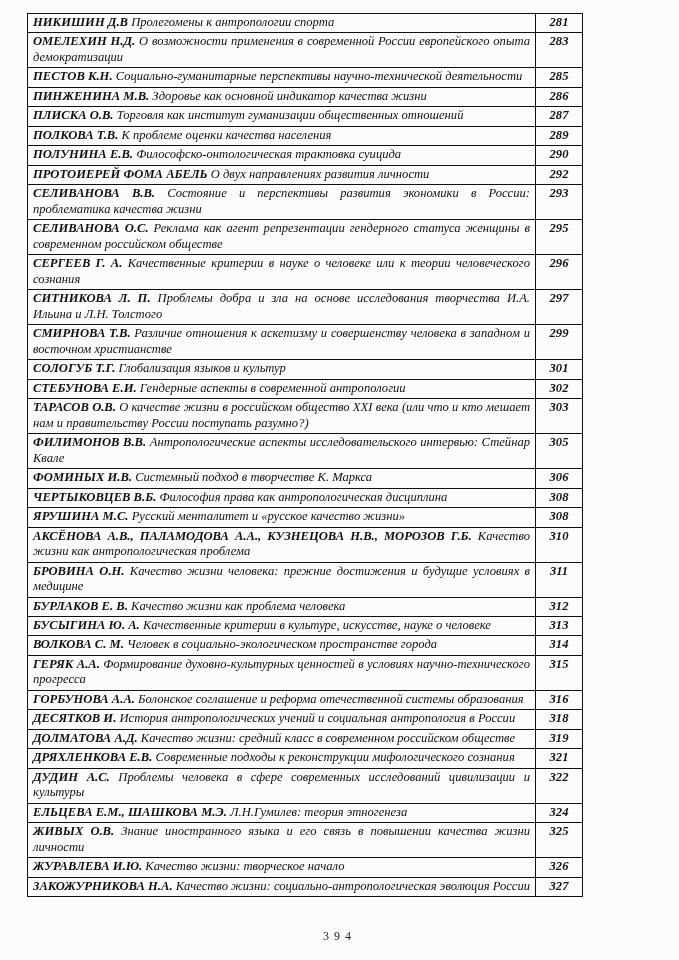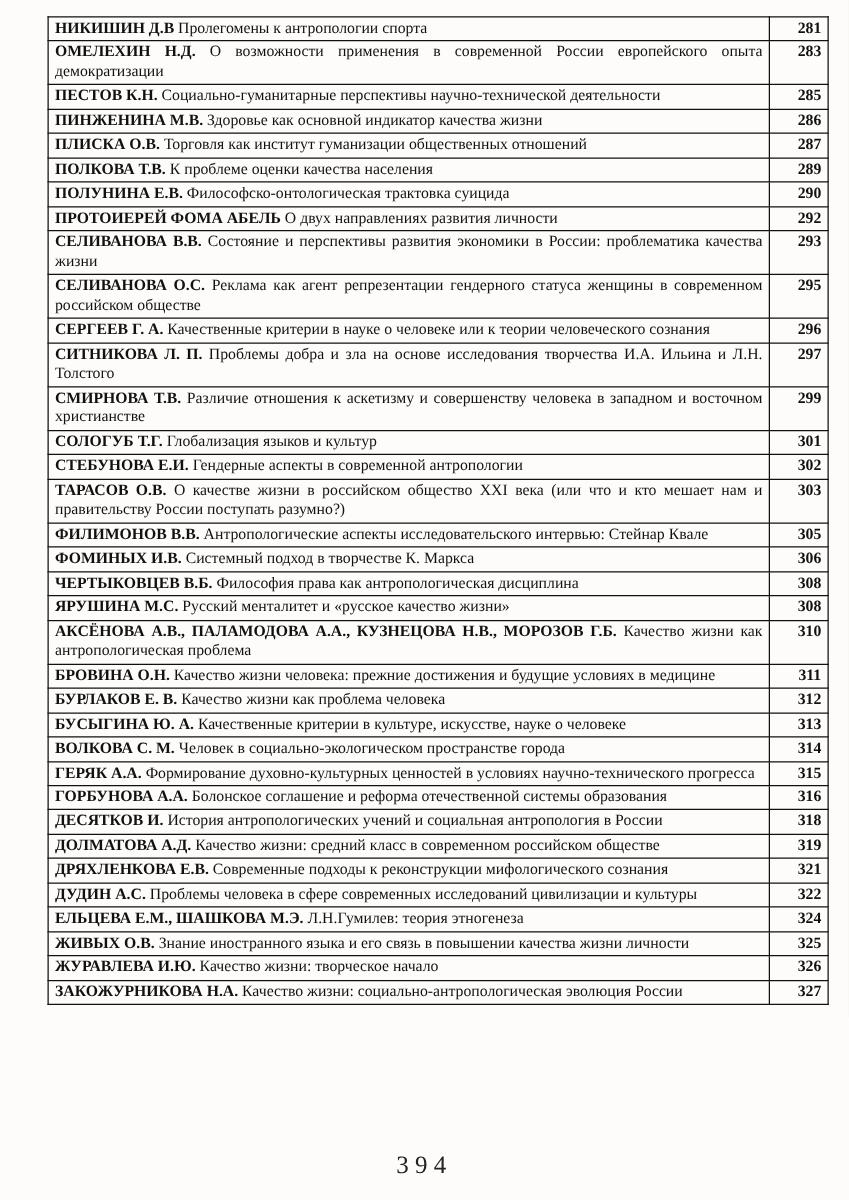--- a/index.html
+++ b/index.html
@@ -13,55 +13,56 @@
     height: 960px;
     margin: 0 auto;
     background: #fdfcfa;
     font-family: "Liberation Serif", "DejaVu Serif", serif;
     color: #111;
     overflow: hidden;
   }
   table.toc {
     position: absolute;
     top: 13px;
-    left: 38px;
-    width: 625px;
+    left: 27px;
+    width: 556px;
     border-collapse: collapse;
     table-layout: fixed;
+    font-style: italic;
   }
   table.toc td {
     border: 1.6px solid #101010;
     vertical-align: top;
     padding: 1px 5px 2px 5px;
     font-size: 12.6px;
     line-height: 1.23;
   }
   td.entry-cell {
     text-align: justify;
     text-justify: inter-word;
   }
   td.page-cell {
     width: 36px;
-    text-align: right;
+    text-align: center;
     font-weight: bold;
     white-space: nowrap;
   }
   .author {
     font-weight: bold;
   }
   .title {
     font-weight: normal;
   }
   .footer {
     position: absolute;
     bottom: 16px;
     left: 0;
     width: 100%;
     text-align: center;
-    font-size: 20px;
+    font-size: 12px;
     letter-spacing: 5px;
     color: #222;
   }
 </style>
 </head>
 <body>
 
 <div class="page">
   <table class="toc">
     <tbody>

